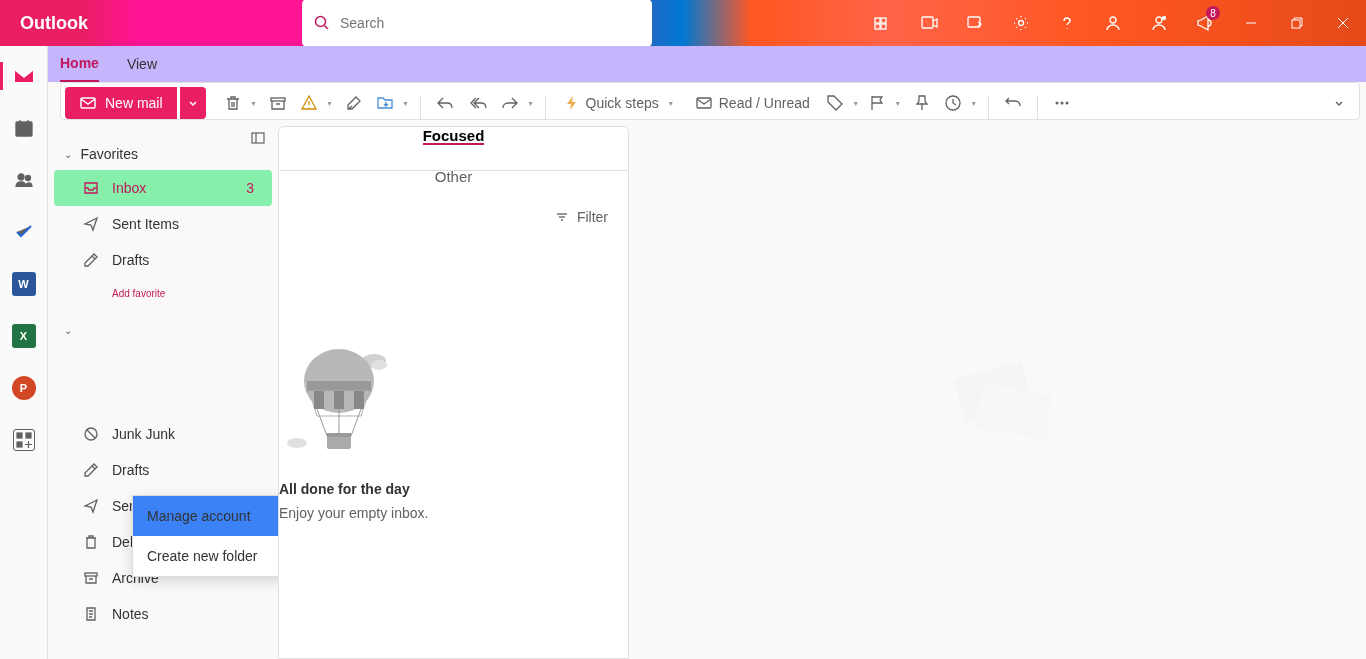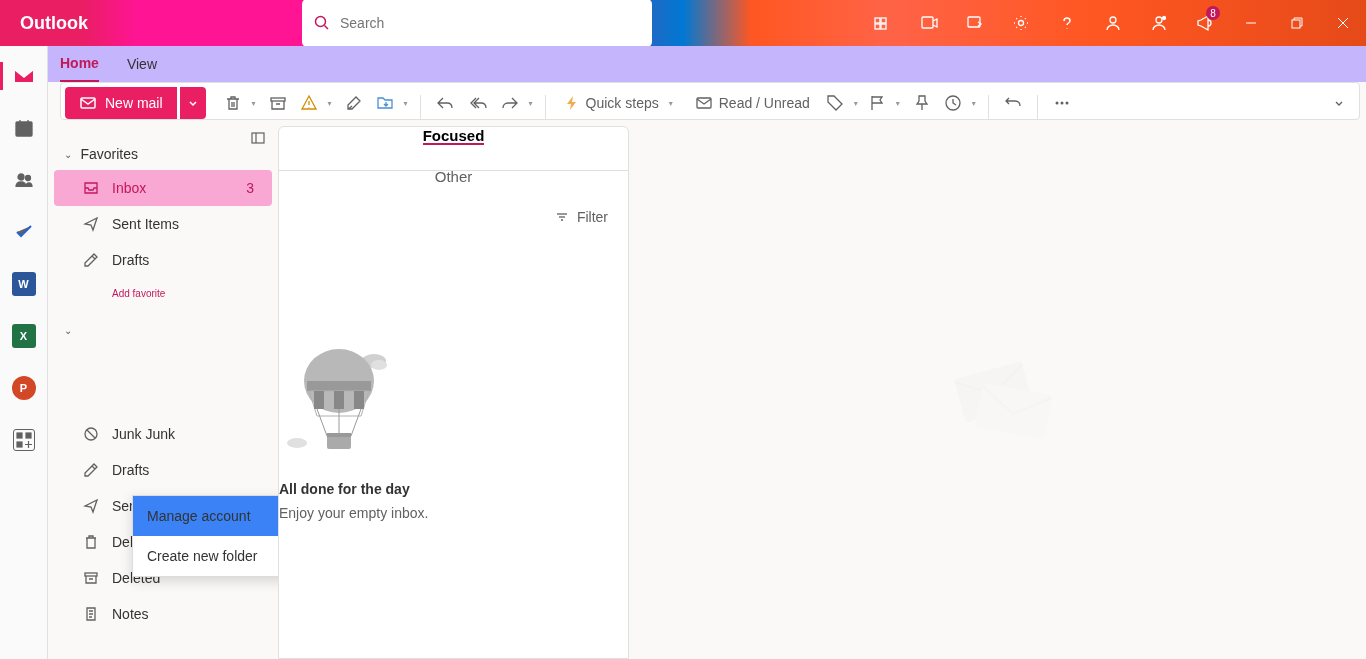--- a/index.html
+++ b/index.html
@@ -46,21 +46,21 @@
 .rib-btn .bolt { color: #f0ad4e; }
 
 .content-row { flex: 1; display: flex; overflow: hidden; }
 
 .folder-pane { width: 230px; padding: 4px 6px 0 6px; overflow-y: auto; position: relative; }
 .pane-tool { position: absolute; right: 12px; top: 4px; color: #616161; cursor: pointer; font-size: 13px; }
 .section { margin-top: 8px; }
 .section-header { display: flex; align-items: center; gap: 8px; padding: 8px 10px; font-size: 14px; color: #333; cursor: pointer; }
 .section-header .chev { font-size: 10px; color: #616161; }
 .folder-item { display: flex; align-items: center; gap: 12px; padding: 10px 10px 10px 28px; font-size: 14px; color: #333; cursor: pointer; border-radius: 4px; }
-.folder-item.selected { background: #f9a8d4; color: #c2185b; }
+.folder-item.selected { background: #86efac; color: #c2185b; }
 .folder-item.selected .fico { color: #c2185b; }
 .folder-item .fico { width: 18px; display: flex; justify-content: center; color: #616161; }
 .folder-item .count { margin-left: auto; padding-right: 8px; color: #c2185b; }
 .add-fav { color: #c2185b; padding: 10px 10px 10px 58px; font-size: 10px; cursor: pointer; }
 
 .context-menu { position: absolute; left: 84px; top: 369px; width: 180px; background: #fff; border: 1px solid #ddd; box-shadow: 0 4px 12px rgba(0,0,0,0.15); z-index: 10; }
 .ctx-item { padding: 12px 14px; font-size: 14px; color: #333; cursor: pointer; }
 .ctx-item.hovered { background: #3b82f6; }
 
 .msg-list { width: 351px; background: #fff; border: 1px solid #e0e0e0; border-radius: 6px 6px 0 0; margin-right: 2px; display: flex; flex-direction: column; }
@@ -427,21 +427,21 @@
               </span>
             <span>Deleted Items</span>
           </div>
           <div class="folder-item">
             <span class="fico">
                 <svg width="16" height="16" viewBox="0 0 16 16" fill="none" stroke="#616161" stroke-width="1.3">
                   <rect x="2" y="3" width="12" height="3"></rect>
                   <path d="M3 6v7h10V6M6 9h4"></path>
                 </svg>
               </span>
-            <span>Deleted</span>
+            <span>Archive</span>
           </div>
           <div class="folder-item">
             <span class="fico">
                 <svg width="16" height="16" viewBox="0 0 16 16" fill="none" stroke="#616161" stroke-width="1.3">
                   <path d="M4 2h8v12H4zM6 5h4M6 8h4M6 11h3"></path>
                 </svg>
               </span>
             <span>Notes</span>
           </div>
         </div>

